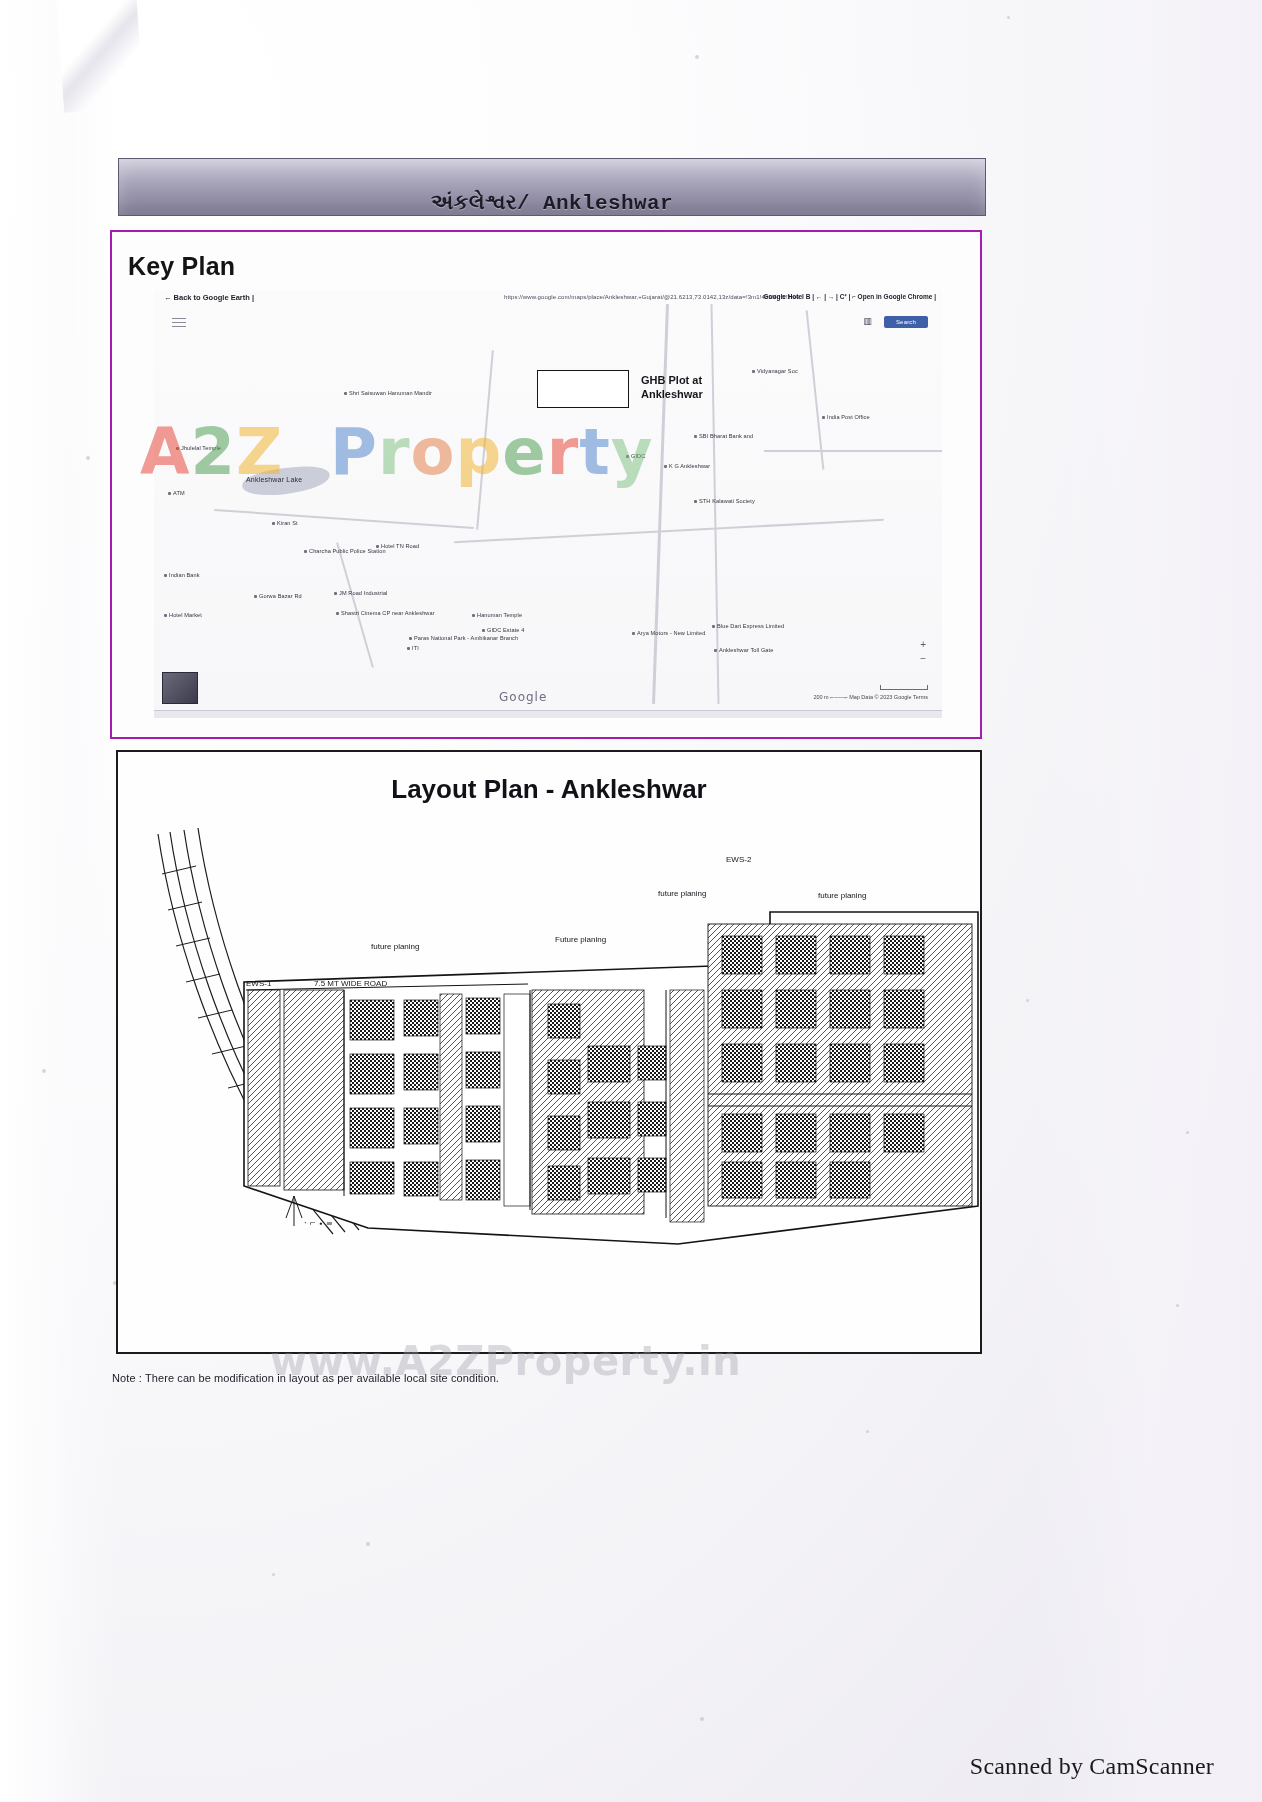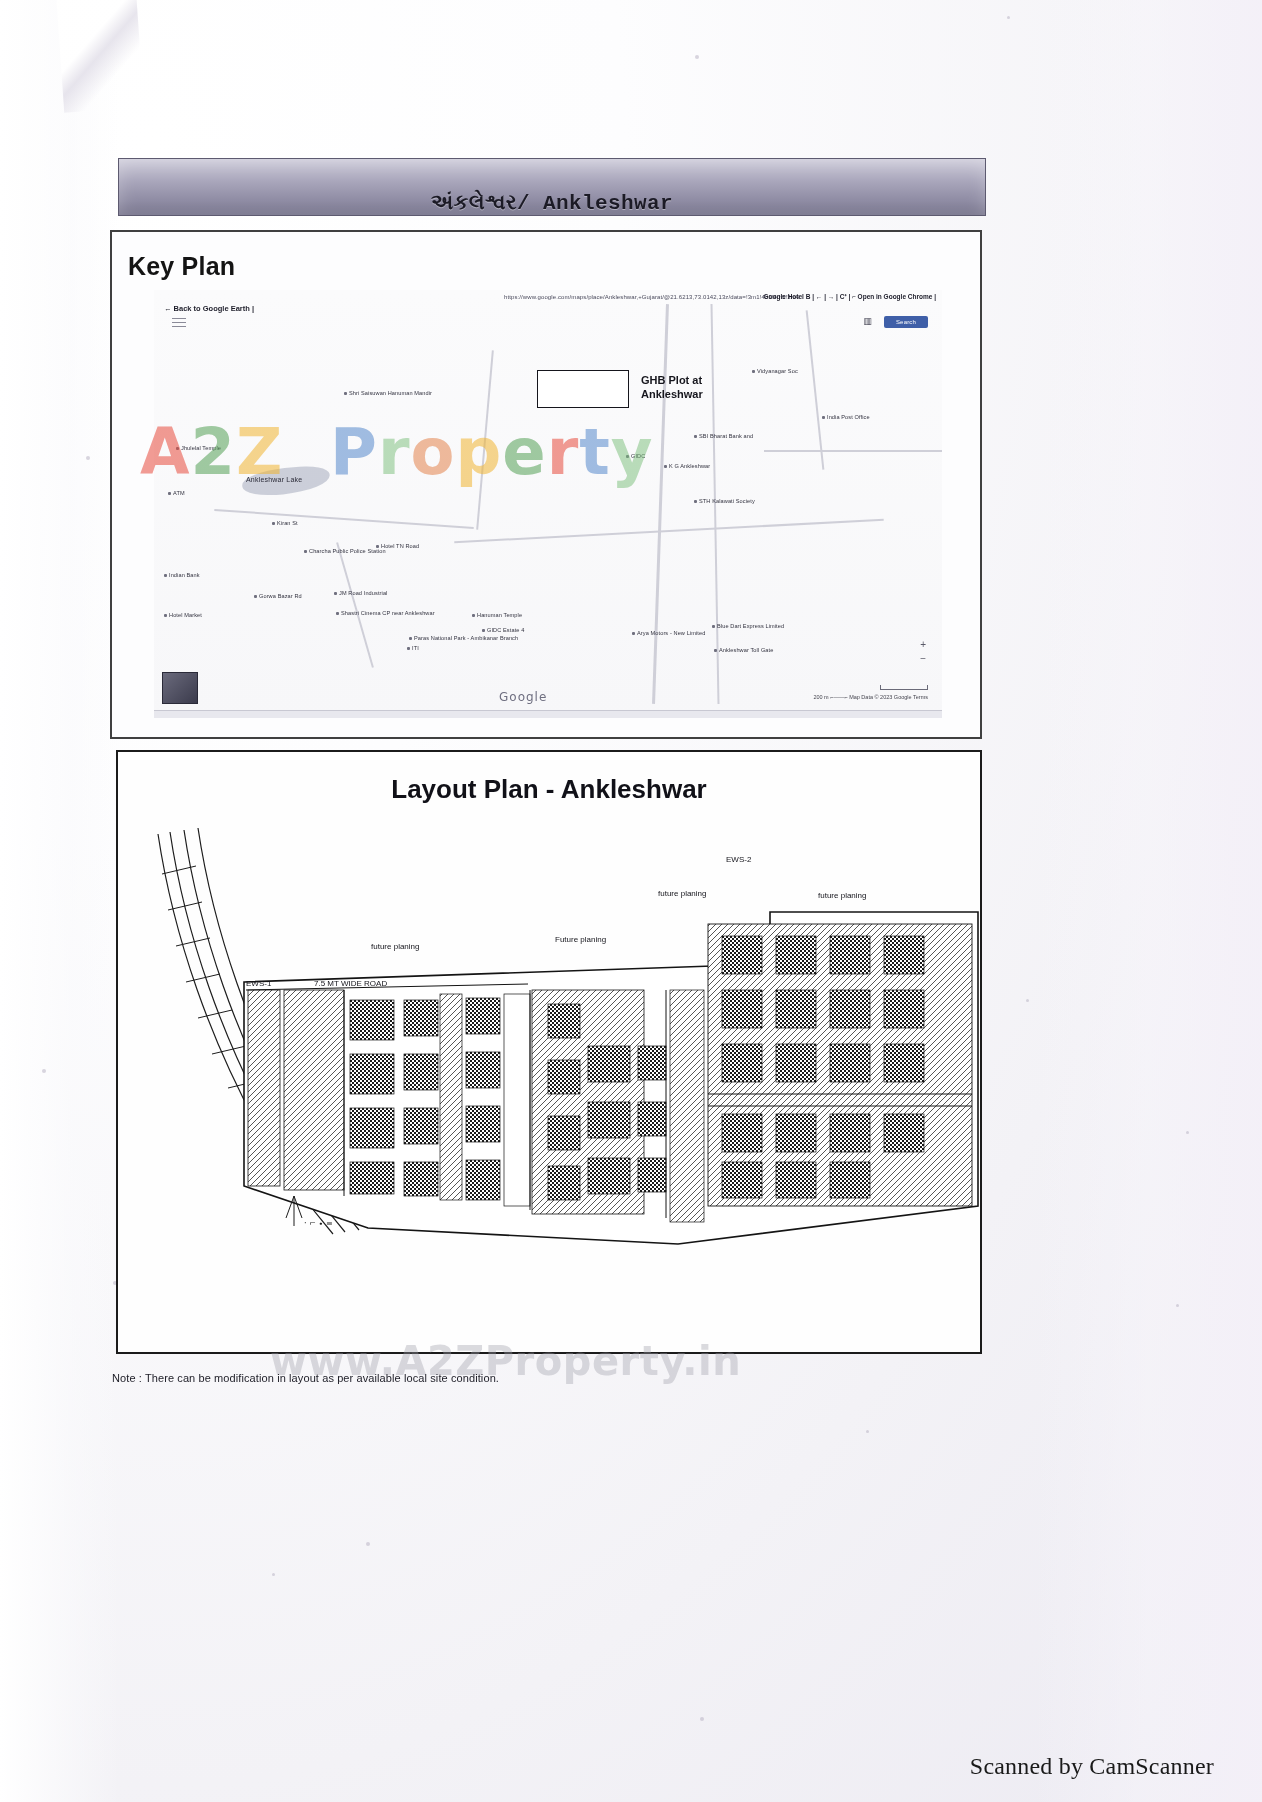--- a/index.html
+++ b/index.html
@@ -66,21 +66,21 @@
     color: #1c1b26;
     letter-spacing: 0.4px;
     text-shadow: 0 1px 0 rgba(255,255,255,0.35);
   }
 
   
   .keyplan-box {
     position: absolute;
     left: 110px; top: 230px;
     width: 868px; height: 505px;
-    border: 2px solid #404040;
+    border: 2px solid #a21caf;
     background: #fdfdfe;
   }
   .keyplan-title {
     position: absolute;
     left: 16px; top: 20px;
     font-size: 25px;
     font-weight: 700;
     color: #141414;
     letter-spacing: 0.2px;
   }
@@ -107,21 +107,20 @@
     white-space: nowrap;
     letter-spacing: 0.1px;
   }
   .map-back {
     position: absolute;
     left: 10px; top: 3px;
     font-size: 7.5px;
     font-weight: 700;
     color: #1f1f2b;
     white-space: nowrap;
-    margin-top: 11px;
   }
   .map-browser-right {
     position: absolute;
     right: 6px; top: 2px;
     font-size: 6.5px;
     color: #1b1b28;
     white-space: nowrap;
     font-weight: 700;
   }
   .map-hamburger {

